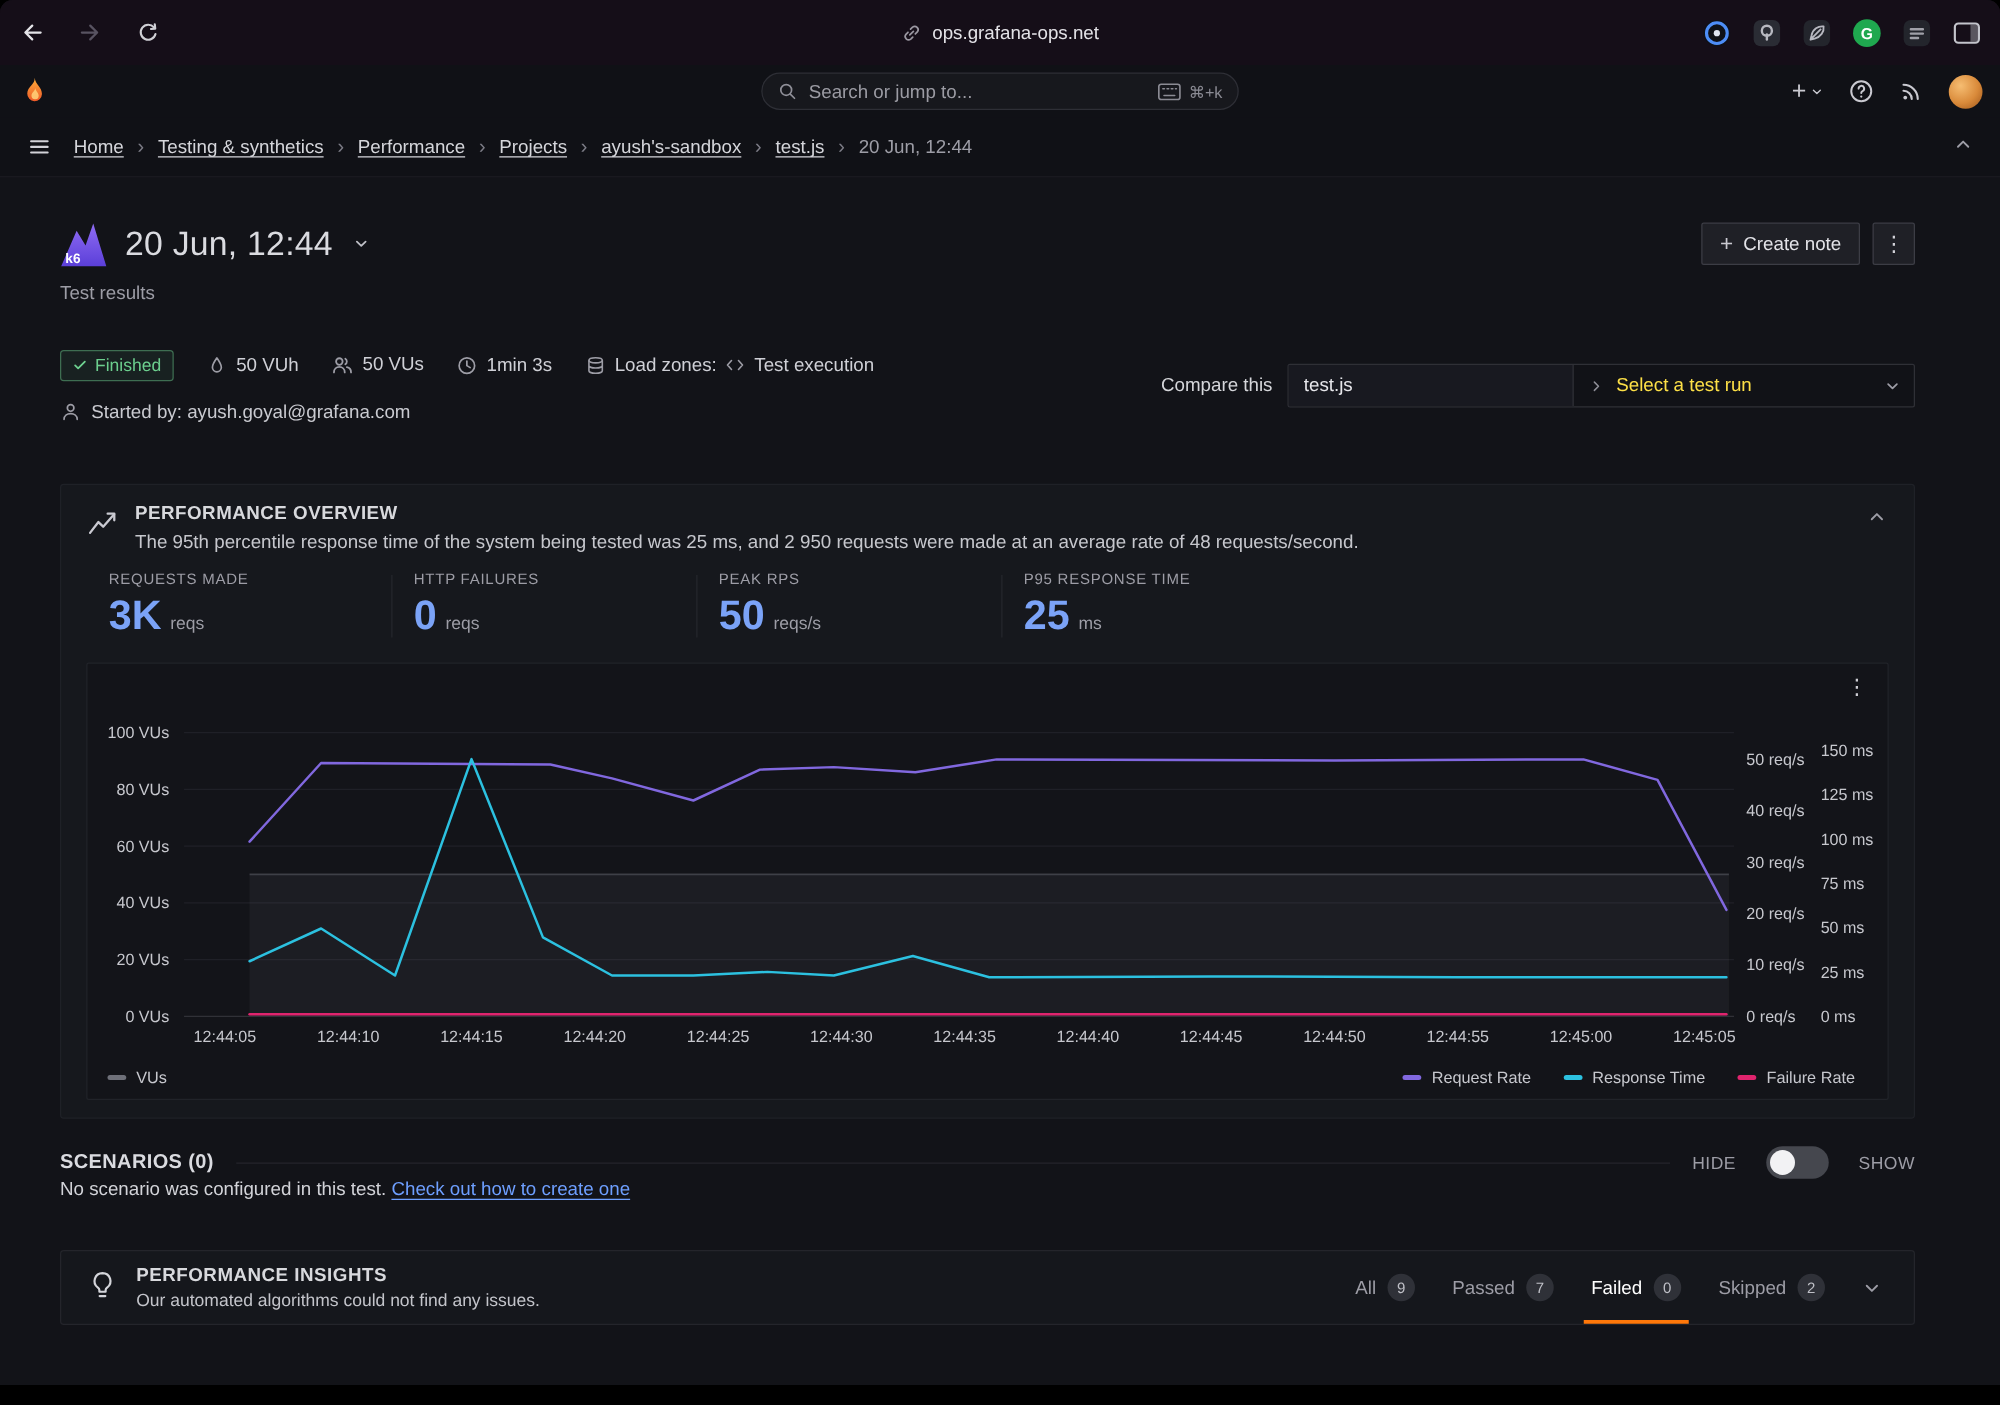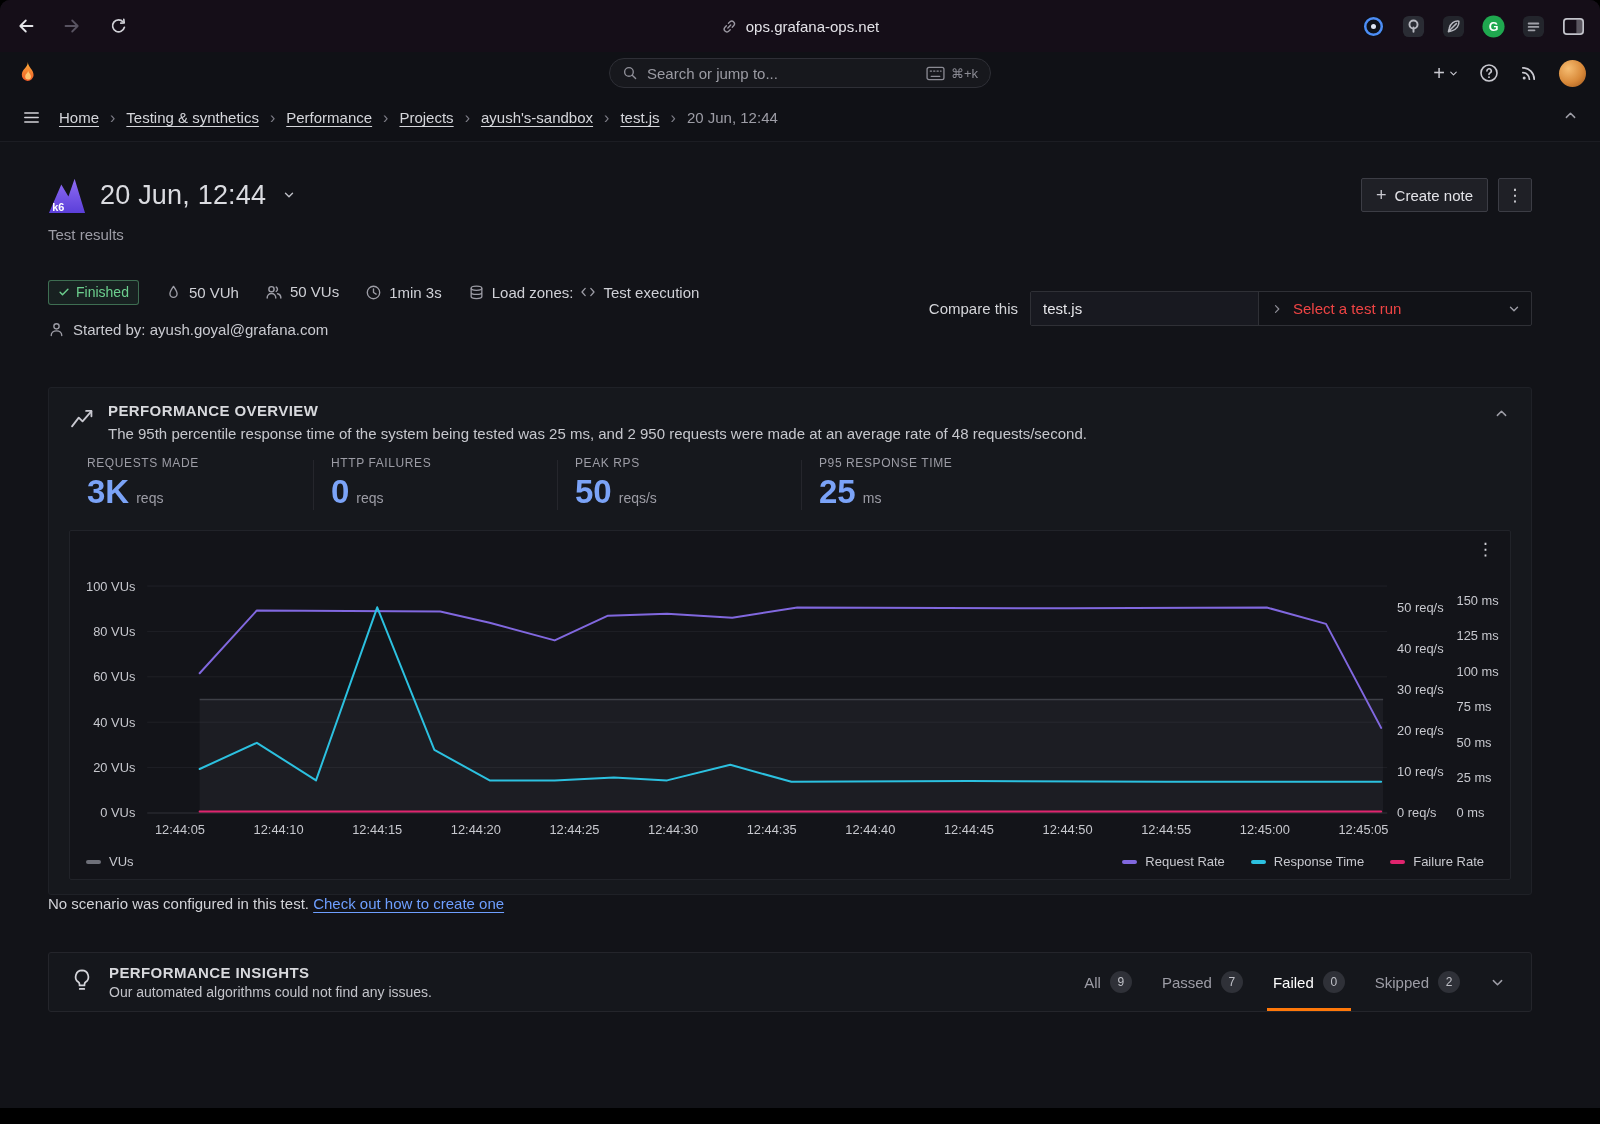--- a/index.html
+++ b/index.html
@@ -58,21 +58,21 @@
   .meta-item { display:flex; align-items:flex-start; gap:7px; color:#cfd0d6; font-size:15px; }
   .meta-item svg { color:#9d9da6; }
   .started-by { margin-top:16px; display:flex; align-items:center; gap:8px; color:#c9cad0; font-size:15px; }
   .started-by svg { color:#9d9da6; }
 
   .compare { position:absolute; right:0; top:12px; display:flex; align-items:center; gap:12px; }
   .compare-label { font-size:15px; color:#d5d6da; }
   .compare-box { width:502px; height:35px; background:#111217; border:1px solid #2f3036; border-radius:2px; display:flex; align-items:center; cursor:pointer; }
   .compare-test { height:100%; width:228px; background:#181920; border-right:1px solid #2f3036; display:flex; align-items:center; padding:0 12px; color:#e6e6ea; font-size:15px; }
   .compare-sep { color:#8e8e97; margin:0 10px 0 12px; display:grid; place-items:center; }
-  .compare-ph { color:#ef4444; font-size:15px; }
+  .compare-ph { color:#fde047; font-size:15px; }
   .compare-caret { margin-left:auto; margin-right:10px; color:#9d9da6; display:grid; place-items:center; }
 
   
   .overview-panel { margin-top:30px; background:#16181d; border:1px solid #1f2127; border-radius:3px; padding:14px 20px 14px; }
   .ov-header { display:flex; align-items:flex-start; gap:13px; position:relative; }
   .ov-icon { color:#c9c9d1; margin-top:2px; }
   .ov-title { font-size:15px; font-weight:bold; color:#d8d9dd; letter-spacing:.4px; }
   .ov-desc { margin-top:6px; font-size:15px; color:#c6c7cd; }
   .ov-collapse { position:absolute; right:2px; top:4px; color:#9d9da6; cursor:pointer; }
 
@@ -481,20 +481,29 @@
             <span>Response Time</span>
           </span>
           <span class="legend-item">
             <span class="legend-swatch" style="background: rgb(224, 36, 110);"></span>
             <span>Failure Rate</span>
           </span>
         </div>
       </div>
     </section>
 
+    <div class="scenarios-header">
+      <span class="scenarios-title">SCENARIOS (0)</span>
+      <span class="scenarios-line"></span>
+      <span class="toggle-label">HIDE</span>
+      <span class="toggle">
+          <span class="toggle-knob"></span>
+        </span>
+      <span class="toggle-label">SHOW</span>
+    </div>
     <div class="scenario-empty">
       <span>No scenario was configured in this test. </span><a>Check out how to create one</a>
     </div>
 
     <section class="insights-panel">
       <span class="ins-icon">
         <svg width="26" height="26" viewBox="0 0 24 24">
             <path d="M12 3.2 a5.9 5.9 0 0 1 3.4 10.7 c-.7.5-1.1 1.2-1.1 2 v1.1 h-4.6 v-1.1 c0-.8-.4-1.5-1.1-2 A5.9 5.9 0 0 1 12 3.2 Z" stroke="currentColor" stroke-width="1.6" fill="none" stroke-linejoin="round"></path>
             <path d="M9.9 20.2 h4.2" stroke="currentColor" stroke-width="1.6" stroke-linecap="round"></path>
           </svg>

